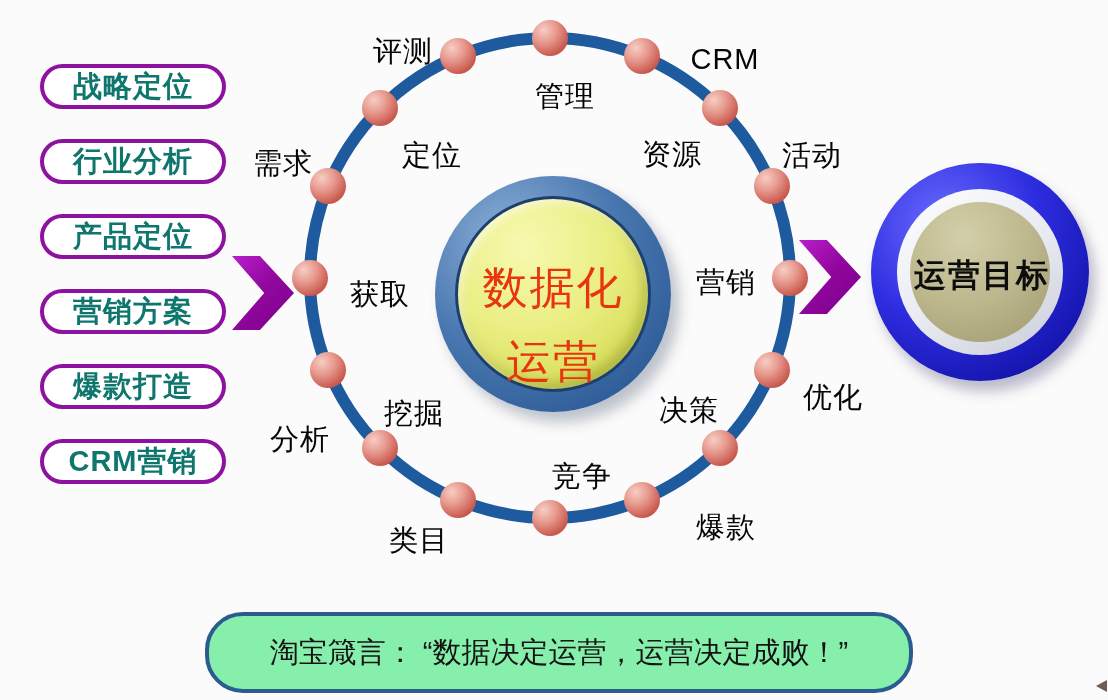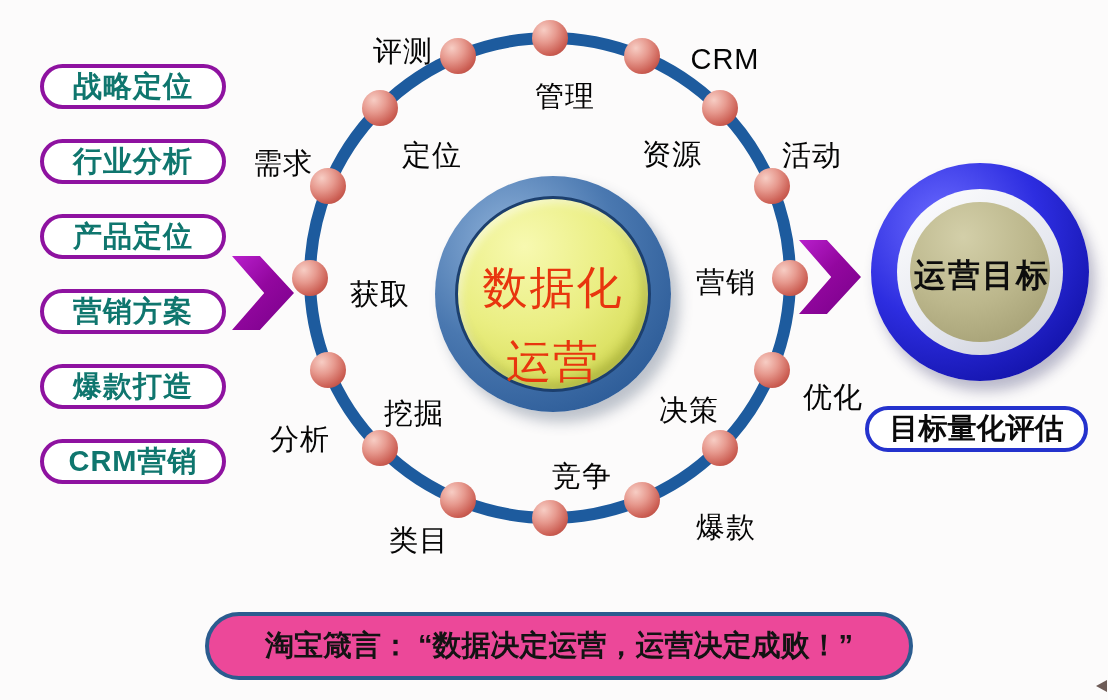--- a/index.html
+++ b/index.html
@@ -98,24 +98,24 @@
   }
   
   .eval-pill{
     position:absolute;left:865px;top:406px;width:223px;height:46px;box-sizing:border-box;
     border:4px solid var(--eval-border,#2432cd);border-radius:24px;background:#fff;
     display:flex;align-items:center;justify-content:center;
     font-size:29px;font-weight:700;color:#0a0a0a;
   }
   
   .quote{
-    position:absolute;left:205px;top:612px;width:708px;height:68px;box-sizing:border-box;
-    border:4px solid var(--quote-border,#2b5c8f);border-radius:38px;background:#ec4899;
+    position:absolute;left:205px;top:612px;width:708px;height:81px;box-sizing:border-box;
+    border:4px solid var(--quote-border,#2b5c8f);border-radius:38px;background:#86efac;
     display:flex;align-items:center;justify-content:center;
-    font-size:29px;font-weight:700;color:#131313;white-space:nowrap;
+    font-size:29px;font-weight:400;color:#131313;white-space:nowrap;
   }
   
   .cursor-glyph{
     position:absolute;left:1096px;top:680px;width:0;height:0;
     border-top:6px solid transparent;border-bottom:6px solid transparent;
     border-right:11px solid #6e5c57;
   }
 </style>
 </head>
 <body>
@@ -178,23 +178,20 @@
   <div class="chevron chevron-right"></div>
 
   <div class="goal-outer">
     <div class="goal-mid">
       <div class="goal-inner">
         <span class="goal-label">运营目标</span>
       </div>
     </div>
   </div>
 
-  <div class="eval-pill">
-    <span>目标量化评估</span>
-  </div>
 
   <div class="quote">
     <span>淘宝箴言： “数据决定运营，运营决定成败！”</span>
   </div>
 
   <div class="cursor-glyph"></div>
 
 </div>
 
 </body></html>

